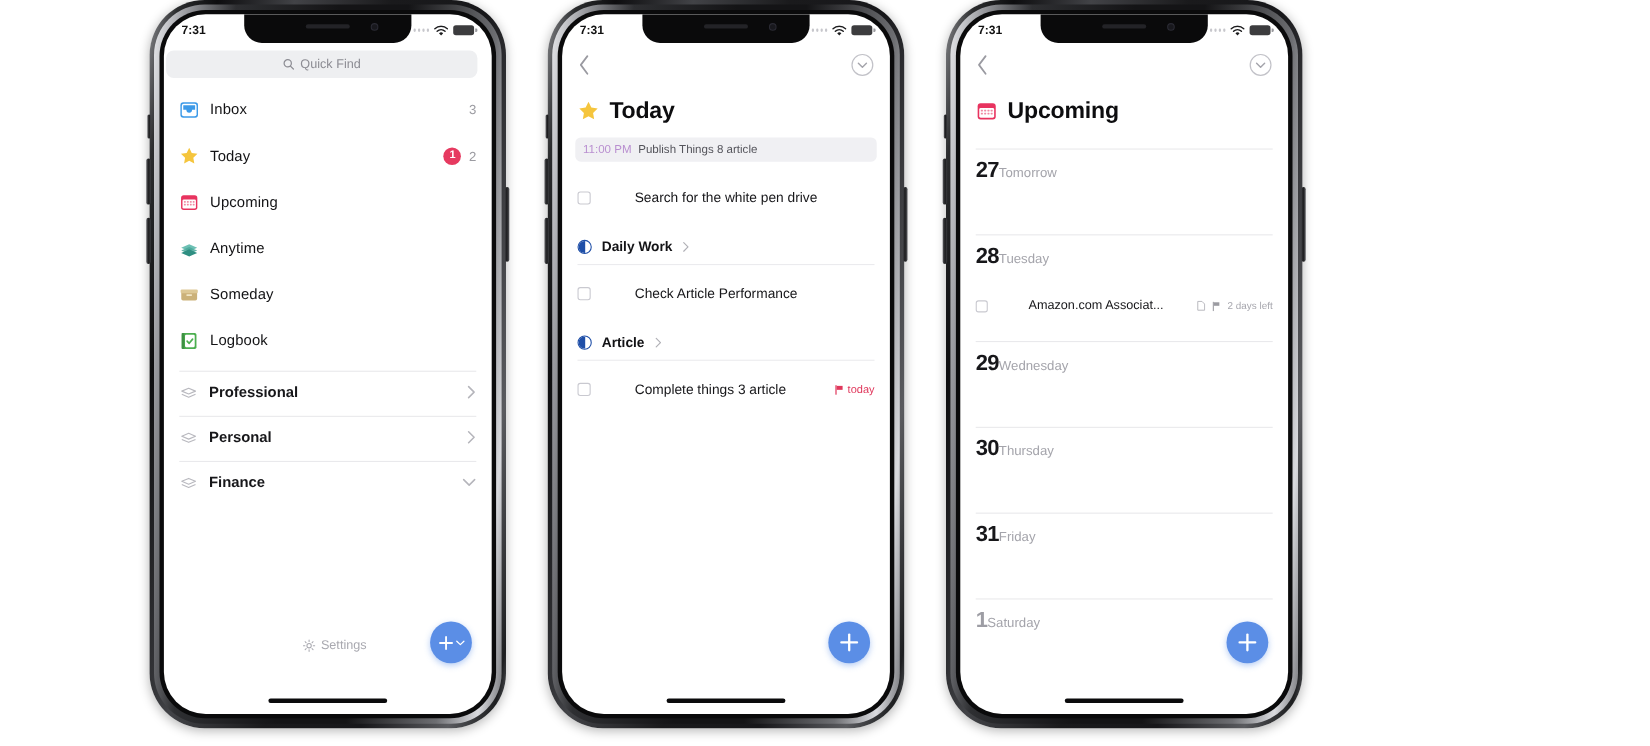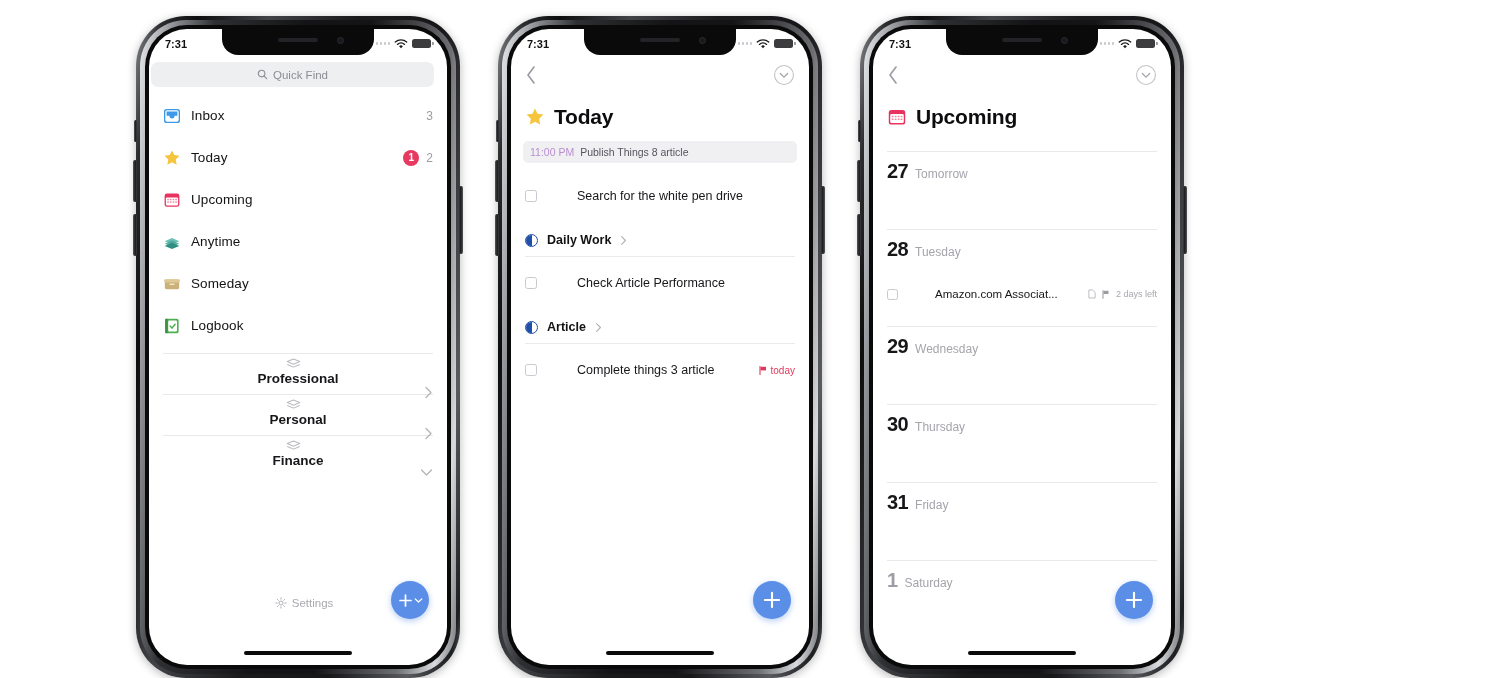--- a/index.html
+++ b/index.html
@@ -9,21 +9,21 @@
     font-family: "Liberation Sans", sans-serif;
     overflow: hidden;
   }
   .stage {
     position: relative;
     width: 1320px; height: 678px;
     display: flex;
     justify-content: center;
     align-items: flex-start;
     gap: 38px;
-    padding-top: 16px;
+    padding-top: 0;
   }
 
   
   .phone {
     position: relative;
     width: 324px;
     height: 662px;
     flex: 0 0 auto;
   }
   .frame-outer {
@@ -169,21 +169,20 @@
     font-size: 10px; font-weight: bold;
     width: 16px; height: 16px; border-radius: 50%;
     display: flex; align-items: center; justify-content: center;
   }
   .side-row .badge + .count { margin-left: 7px; }
   .divider { height: 1px; background: #e9e9ec; margin: 4px 0 0 0; }
 
   .area-row {
     display: flex; align-items: center;
     height: 36px;
-    flex-direction: column;
   }
   .area-row .ico { width: 17px; height: 17px; margin-right: 10px; flex:0 0 17px;}
   .area-row .lbl { font-size: 13.5px; font-weight: bold; color: #17171a; }
   .area-row .chev { margin-left: auto; color: #b5b5bb; }
 
   .settings {
     position: absolute;
     bottom: 56px; left: 12px; right: 0;
     display: flex; align-items: center; justify-content: center;
     gap: 5px;
@@ -282,21 +281,20 @@
   .proj-head .pn { font-size: 12.5px; font-weight: bold; color: #121215; }
   .proj-head .chev { color: #b0b0b6; }
   .proj-rule { height: 1px; background: #ebebee; margin: 9px 14px 11px 14px; }
 
   
   .day {
     padding: 0 14px;
   }
   .day-head {
     display: flex; align-items: baseline;
-    gap: 7px;
     padding-top: 2px;
     position: relative;
   }
   .day-head .num { font-size: 20px; font-weight: bold; color: #17171a; letter-spacing: -.6px; }
   .day-head .num.dim { color: #9d9da4; font-weight: bold; }
   .day-head .nm { font-size: 12px; color: #a4a4ab; }
   .day-rule {
     position: absolute; left: 0; right: 0; top: 0;
     height: 1px; background: #e9e9ec;
   }

